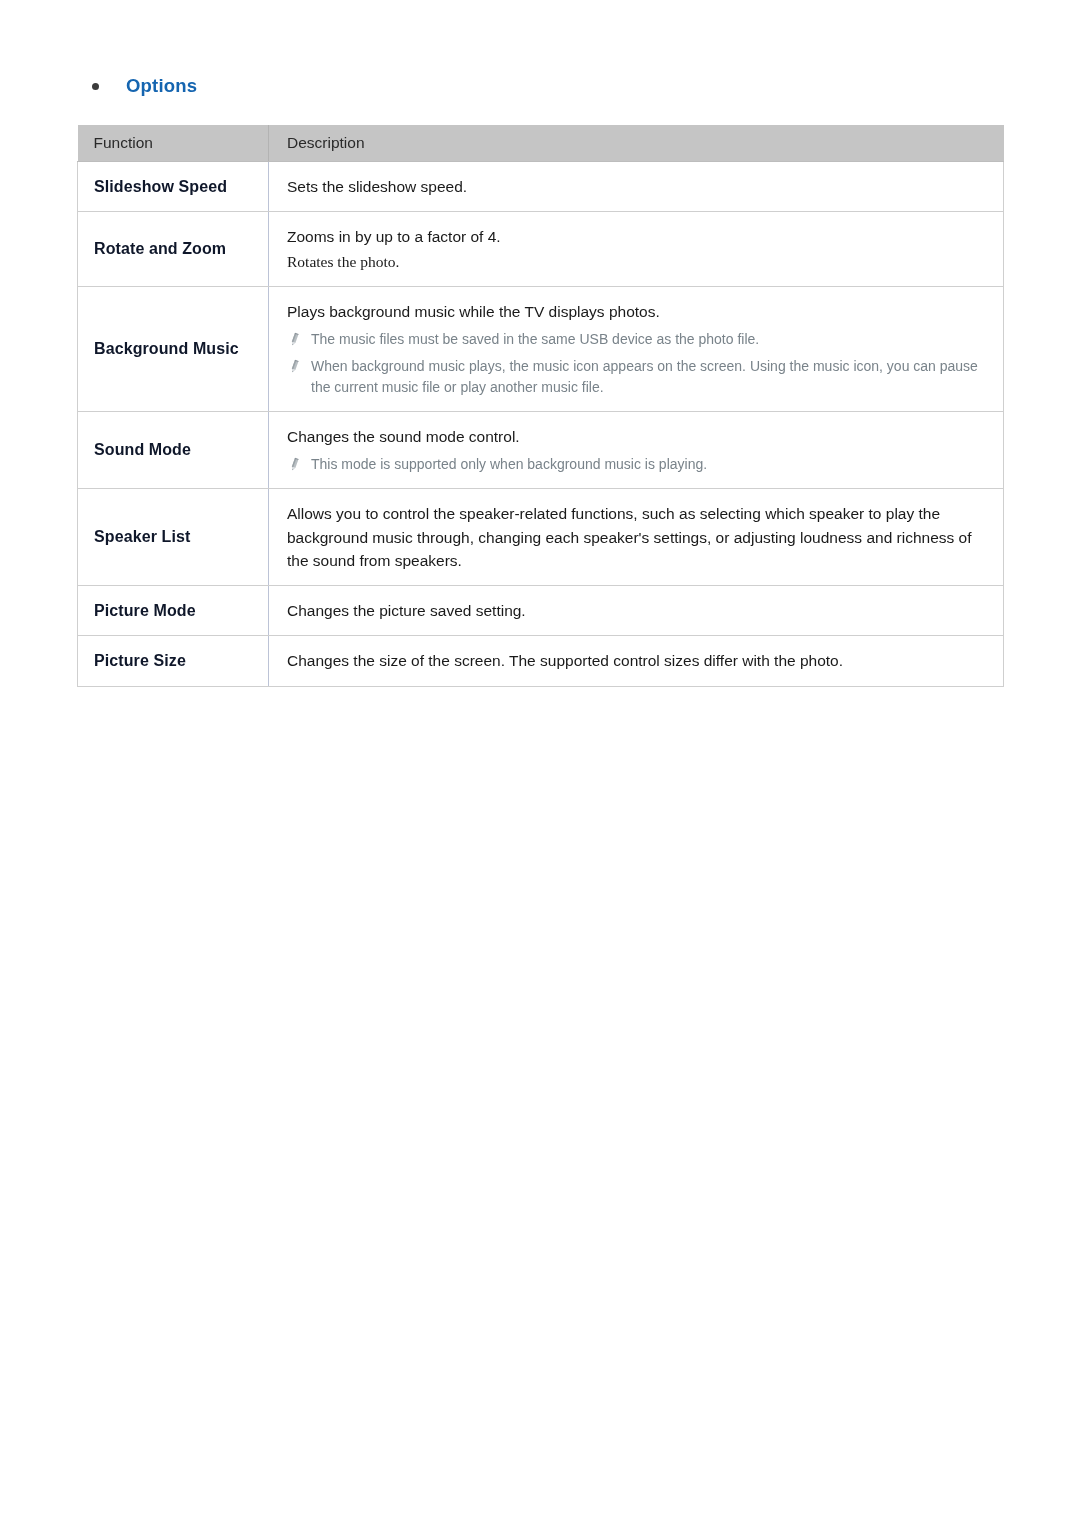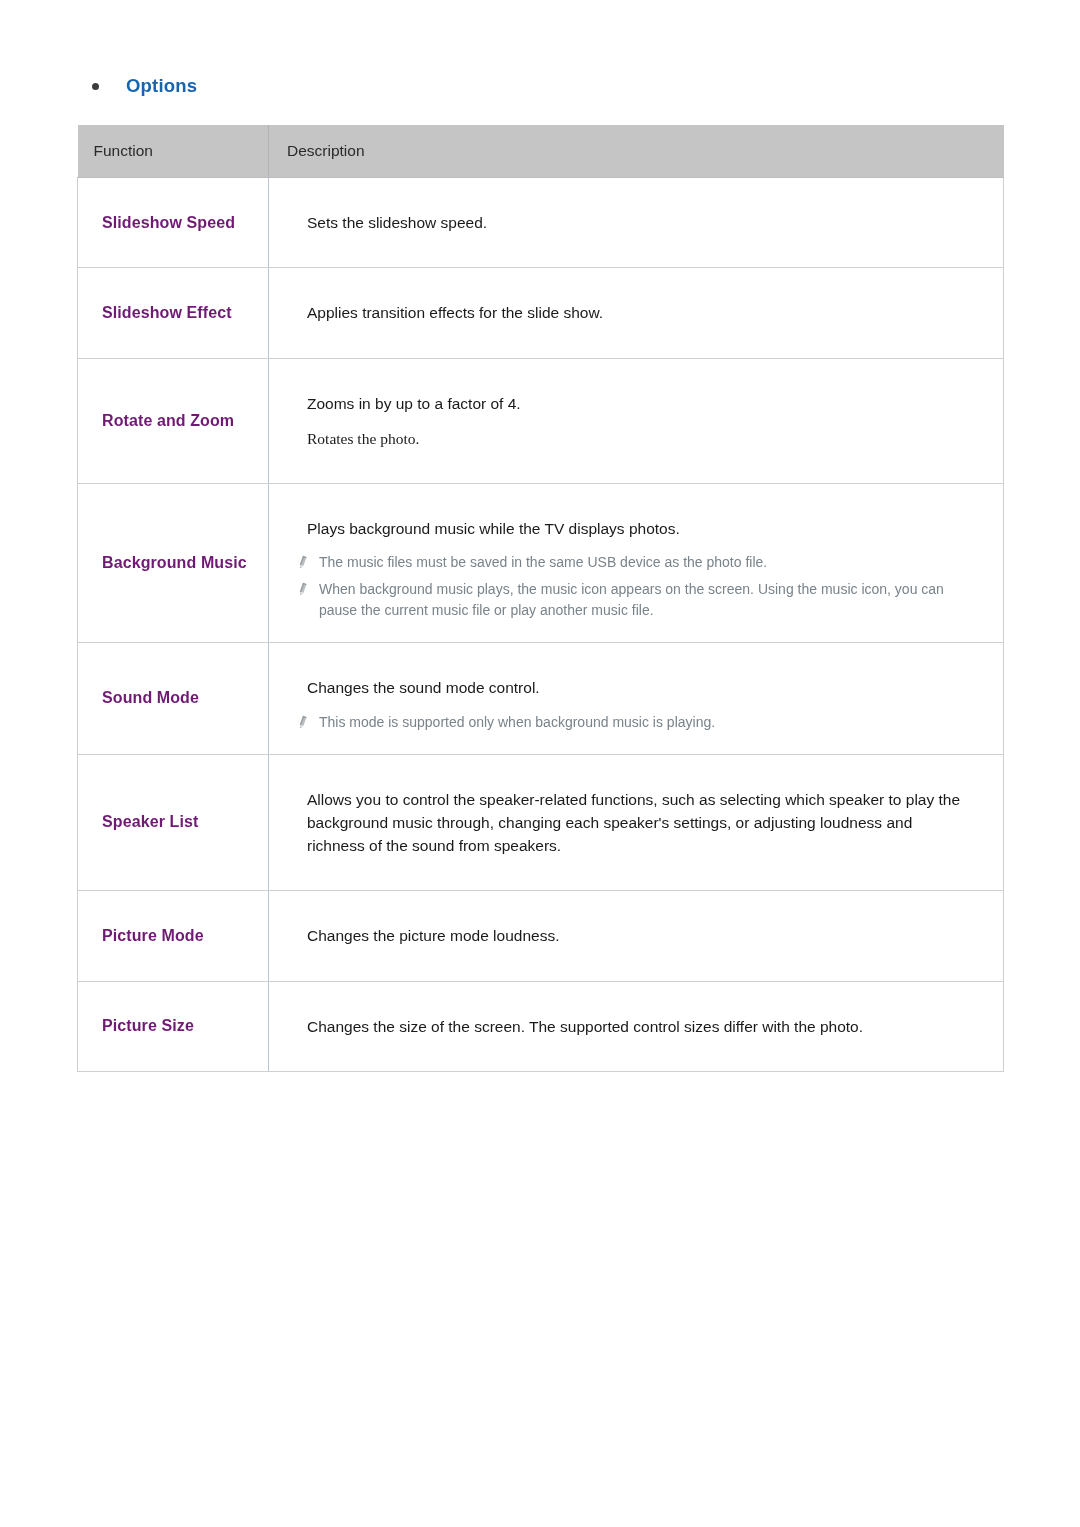--- a/index.html
+++ b/index.html
@@ -59,21 +59,21 @@
     border-collapse: collapse;
     table-layout: fixed;
   }
   .options-table col.c-func { width: 191px; }
   .options-table col.c-desc { width: 735px; }
 
   .options-table th,
   .options-table td {
     vertical-align: middle;
     border-bottom: 1px solid #cfcfcf;
-    padding: 8px;
+    padding: 0;
   }
 
   
   .options-table thead th {
     background: #c5c5c5;
     height: 36px;
     font-size: 15.5px;
     font-weight: normal;
     color: #2a2a2a;
     text-align: left;
@@ -91,38 +91,38 @@
     border-right: 1px solid #cfcfcf;
   }
   .options-table thead .th-func {
     border-right: 1px solid #b3b3b3;
   }
 
   
   .func-label {
     display: block;
     padding: 14px 10px 14px 16px;
-    color: #701a75;
+    color: #0f172a;
     font-size: 16px;
     font-weight: bold;
     line-height: 1.25;
     letter-spacing: 0.1px;
   }
 
   
   .desc-body {
     display: block;
     padding: 13px 16px 13px 18px;
     font-size: 15.5px;
     line-height: 1.5;
     color: #1a1a1a;
   }
   .desc-line {
     display: block;
-    margin: 12px;
+    margin: 0;
   }
 
   
   .note-line {
     display: block;
     position: relative;
     padding-left: 24px;
     margin-top: 6px;
     color: #79838a;
     font-size: 14px;
@@ -162,30 +162,20 @@
       </tr>
     </thead>
     <tbody id="table-body">
         <tr>
           <td class="cell-func">
             <span class="func-label">Slideshow Speed</span>
           </td>
           <td class="cell-desc">
             <span class="desc-body">
               <span class="desc-line">Sets the slideshow speed.</span>
-            </span>
-          </td>
-        </tr>
-        <tr>
-          <td class="cell-func">
-            <span class="func-label">Slideshow Effect</span>
-          </td>
-          <td class="cell-desc">
-            <span class="desc-body">
-              <span class="desc-line">Applies transition effects for the slide show.</span>
             </span>
           </td>
         </tr>
         <tr>
           <td class="cell-func">
             <span class="func-label">Rotate and Zoom</span>
           </td>
           <td class="cell-desc">
             <span class="desc-body stacked">
               <span class="desc-line">Zooms in by up to a factor of 4.</span>
@@ -249,21 +239,21 @@
               <span class="desc-line">Allows you to control the speaker-related functions, such as selecting which speaker to play the background music through, changing each speaker's settings, or adjusting loudness and richness of the sound from speakers.</span>
             </span>
           </td>
         </tr>
         <tr>
           <td class="cell-func">
             <span class="func-label">Picture Mode</span>
           </td>
           <td class="cell-desc">
             <span class="desc-body">
-              <span class="desc-line">Changes the picture mode loudness.</span>
+              <span class="desc-line">Changes the picture saved setting.</span>
             </span>
           </td>
         </tr>
         <tr>
           <td class="cell-func">
             <span class="func-label">Picture Size</span>
           </td>
           <td class="cell-desc">
             <span class="desc-body">
               <span class="desc-line">Changes the size of the screen. The supported control sizes differ with the photo.</span>

